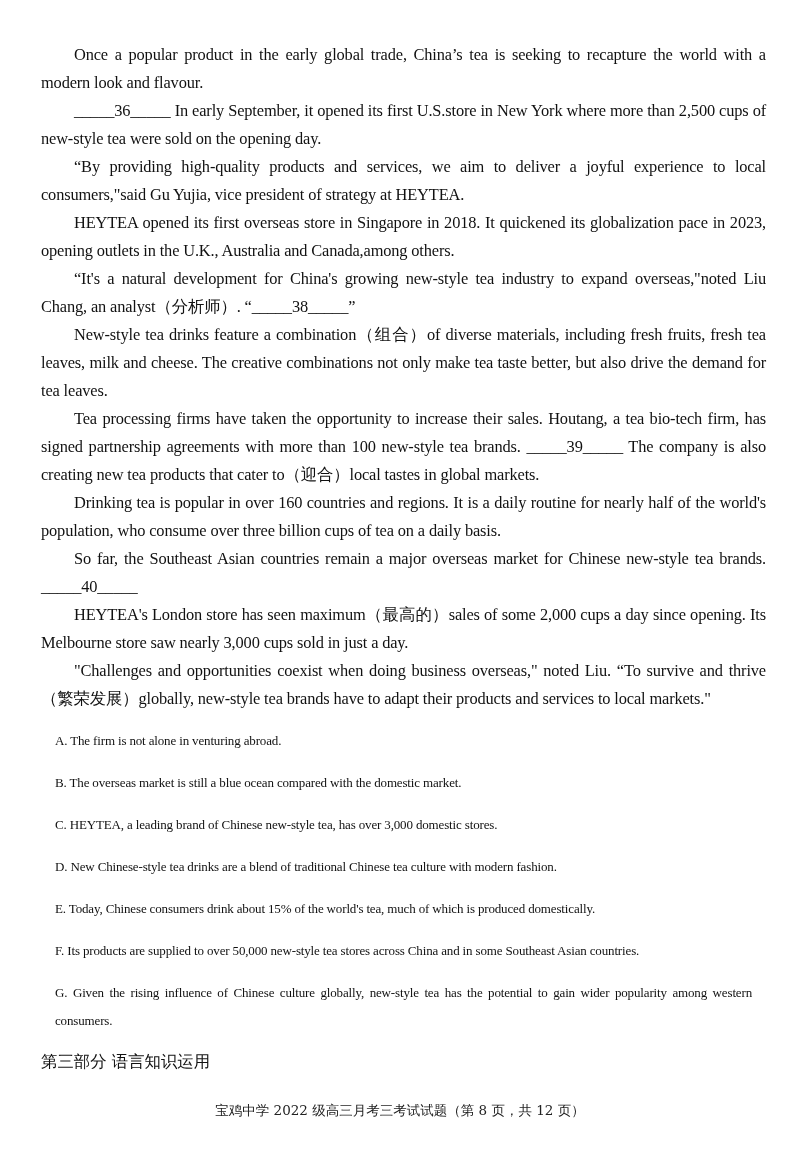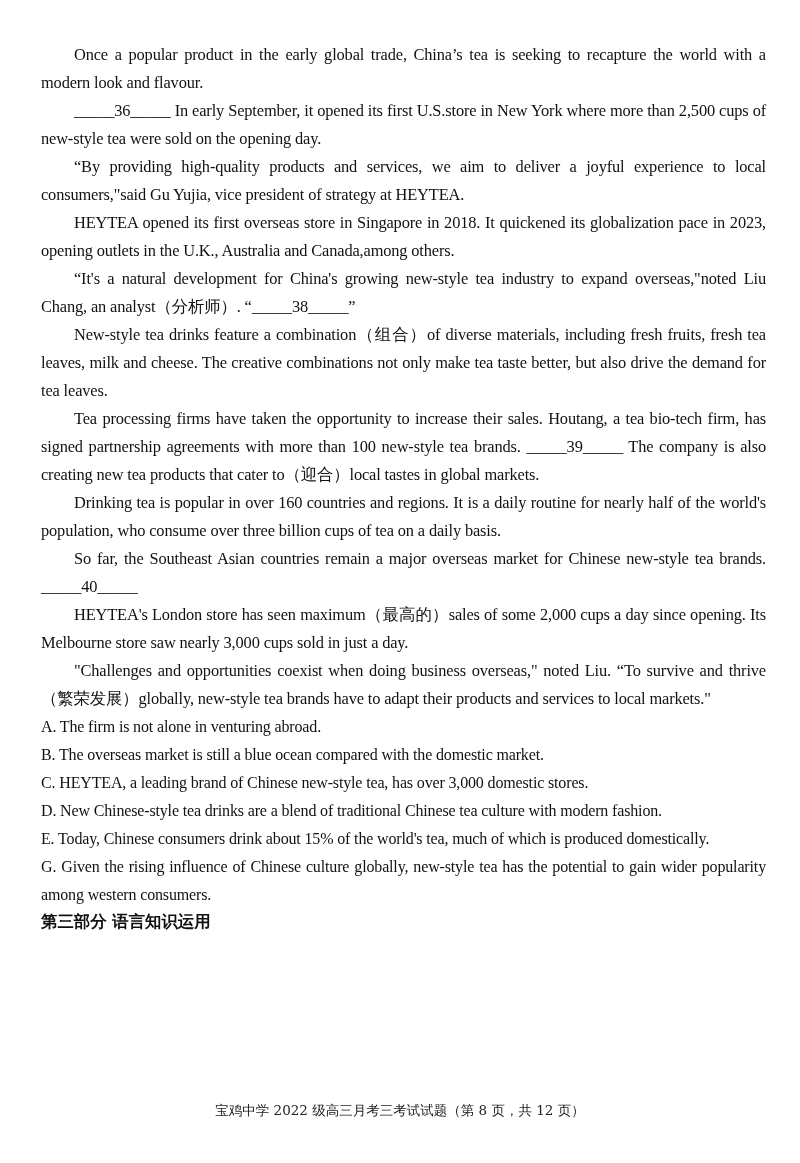--- a/index.html
+++ b/index.html
@@ -23,33 +23,33 @@
     }
     .para {
       margin: 0;
       font-size: 16.4px;
       line-height: 28px;
       text-align: justify;
       text-indent: 33px;
       letter-spacing: -0.15px;
     }
     .option {
-      margin: 0;
-      font-size: 16px;
+      margin: 14px;
+      font-size: 13px;
       line-height: 28px;
       text-align: justify;
       text-indent: 0;
       letter-spacing: -0.15px;
     }
     .section-heading {
       margin: 0;
       font-size: 16.4px;
       line-height: 26px;
       font-family: "DejaVu Sans", "Liberation Sans", sans-serif;
-      font-weight: bold;
+      font-weight: normal;
     }
     .footer {
       position: absolute;
       top: 1100px;
       left: 0;
       width: 800px;
       text-align: center;
       font-size: 13.5px;
       line-height: 20px;
       font-family: "DejaVu Serif", "Liberation Serif", serif;
@@ -73,19 +73,20 @@
     <p class="para">HEYTEA's London store has seen maximum（最高的）sales of some 2,000 cups a day since opening. Its Melbourne store saw nearly 3,000 cups sold in just a day.</p>
     <p class="para">"Challenges and opportunities coexist when doing business overseas," noted Liu. “To survive and thrive（繁荣发展）globally, new-style tea brands have to adapt their products and services to local markets."</p>
   </div>
 
   <div>
     <p class="option">A. The firm is not alone in venturing abroad.</p>
     <p class="option">B. The overseas market is still a blue ocean compared with the domestic market.</p>
     <p class="option">C. HEYTEA, a leading brand of Chinese new-style tea, has over 3,000 domestic stores.</p>
     <p class="option">D. New Chinese-style tea drinks are a blend of traditional Chinese tea culture with modern fashion.</p>
     <p class="option">E. Today, Chinese consumers drink about 15% of the world's tea, much of which is produced domestically.</p>
+    <p class="option">F. Its products are supplied to over 50,000 new-style tea stores across China and in some Southeast Asian countries.</p>
     <p class="option">G. Given the rising influence of Chinese culture globally, new-style tea has the potential to gain wider popularity among western consumers.</p>
   </div>
 
   <h2 class="section-heading">第三部分  语言知识运用</h2>
 </div>
 
 <div class="footer">宝鸡中学 2022 级高三月考三考试试题（第 8 页，共 12 页）</div>
 
 </body></html>

